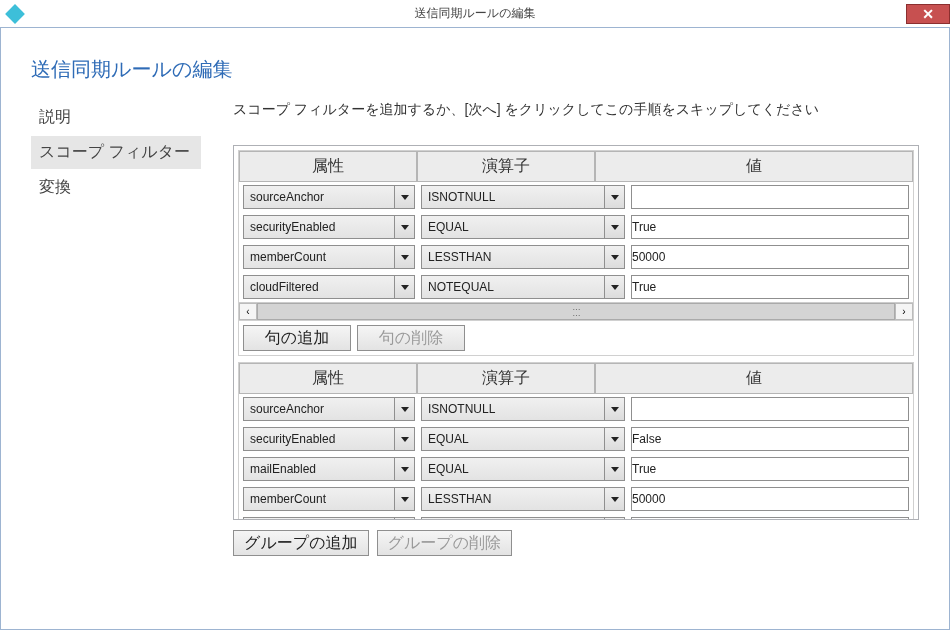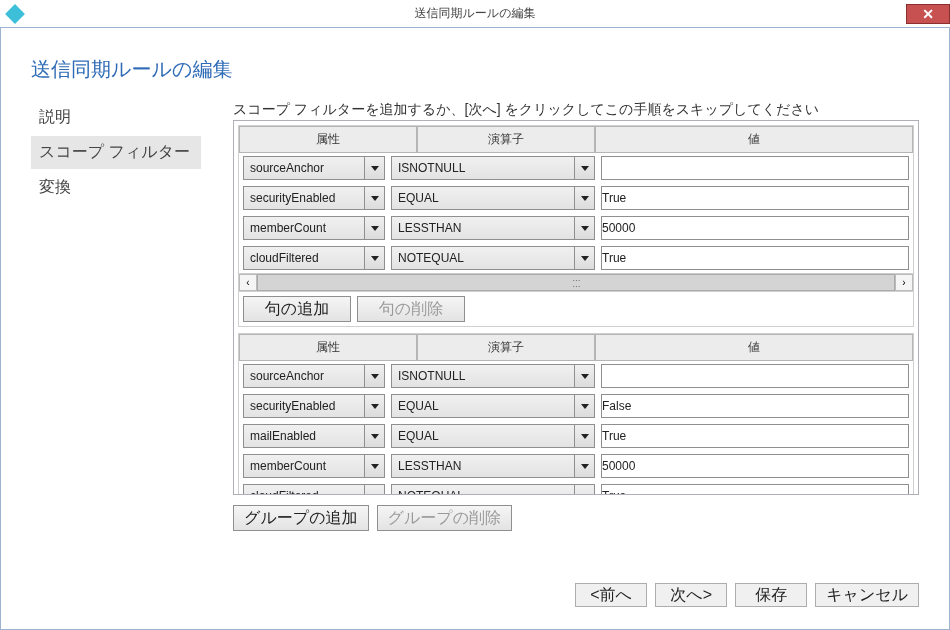--- a/index.html
+++ b/index.html
@@ -83,21 +83,21 @@
 .sidebar-item.selected {
   background: #e6e6e6;
 }
 .main {
   flex: 1;
   margin-left: 32px;
 }
 .instruction {
   font-size: 14px;
   color: #333;
-  margin-bottom: 1px;
+  margin-bottom: 26px;
 }
 .groups-outer {
   border: 1px solid #aeb0b5;
   height: 375px;
   position: relative;
   display: flex;
 }
 .groups-list {
   flex: 1;
   overflow-y: scroll;
@@ -106,21 +106,21 @@
 .group-block {
   border: 1px solid #d0d0d0;
   margin: 0 4px 6px 0;
 }
 .grid-header {
   display: flex;
 }
 .hcell {
   background: #ececec;
   border: 1px solid #b5b5b5;
-  font-size: 12px;
+  font-size: 16px;
   text-align: center;
   padding: 4px 0;
   color: #333;
 }
 .col-attr { width: 178px; }
 .col-op   { width: 178px; }
 .col-val  { flex: 1; }
 .grid-row {
   display: flex;
   align-items: center;
@@ -147,21 +147,21 @@
   justify-content: center;
   background: linear-gradient(#f0f0f0, #dcdcdc);
 }
 .combo .combo-btn::after {
   content: "";
   width: 0; height: 0;
   border-left: 4px solid transparent;
   border-right: 4px solid transparent;
   border-top: 5px solid #222;
 }
-.col-attr-c { width: 142px; }
+.col-attr-c { width: 172px; }
 .col-op-c   { width: 204px; }
 .col-val-c  {
   flex: 1;
   height: 24px;
   border: 1px solid #8f8f8f;
   background: #fff;
   font-size: 12px;
   padding: 3px 0;
   color: #222;
 }
@@ -408,20 +408,14 @@
           </div>
       </div>
 
       <div class="group-btns">
         <button class="btn">グループの追加</button>
         <button class="btn disabled">グループの削除</button>
       </div>
     </div>
   </div>
 
-  <div class="footer-btns">
-    <button class="btn">&lt;前へ</button>
-    <button class="btn">次へ&gt;</button>
-    <button class="btn">保存</button>
-    <button class="btn">キャンセル</button>
-  </div>
 
 </div>
 
 </body></html>

